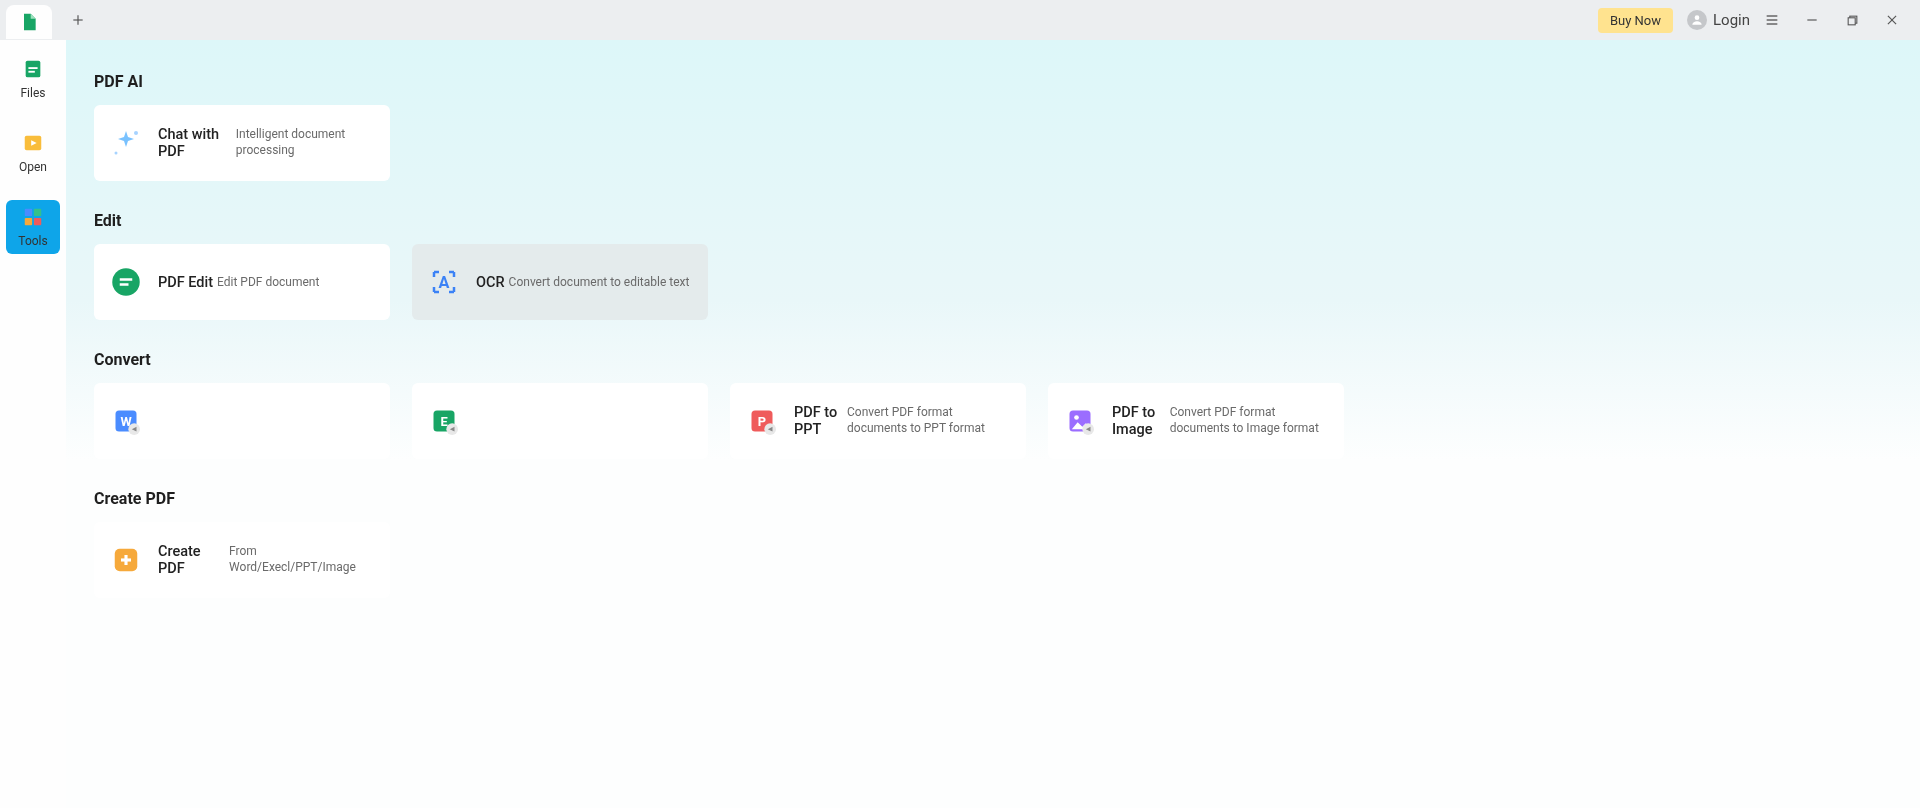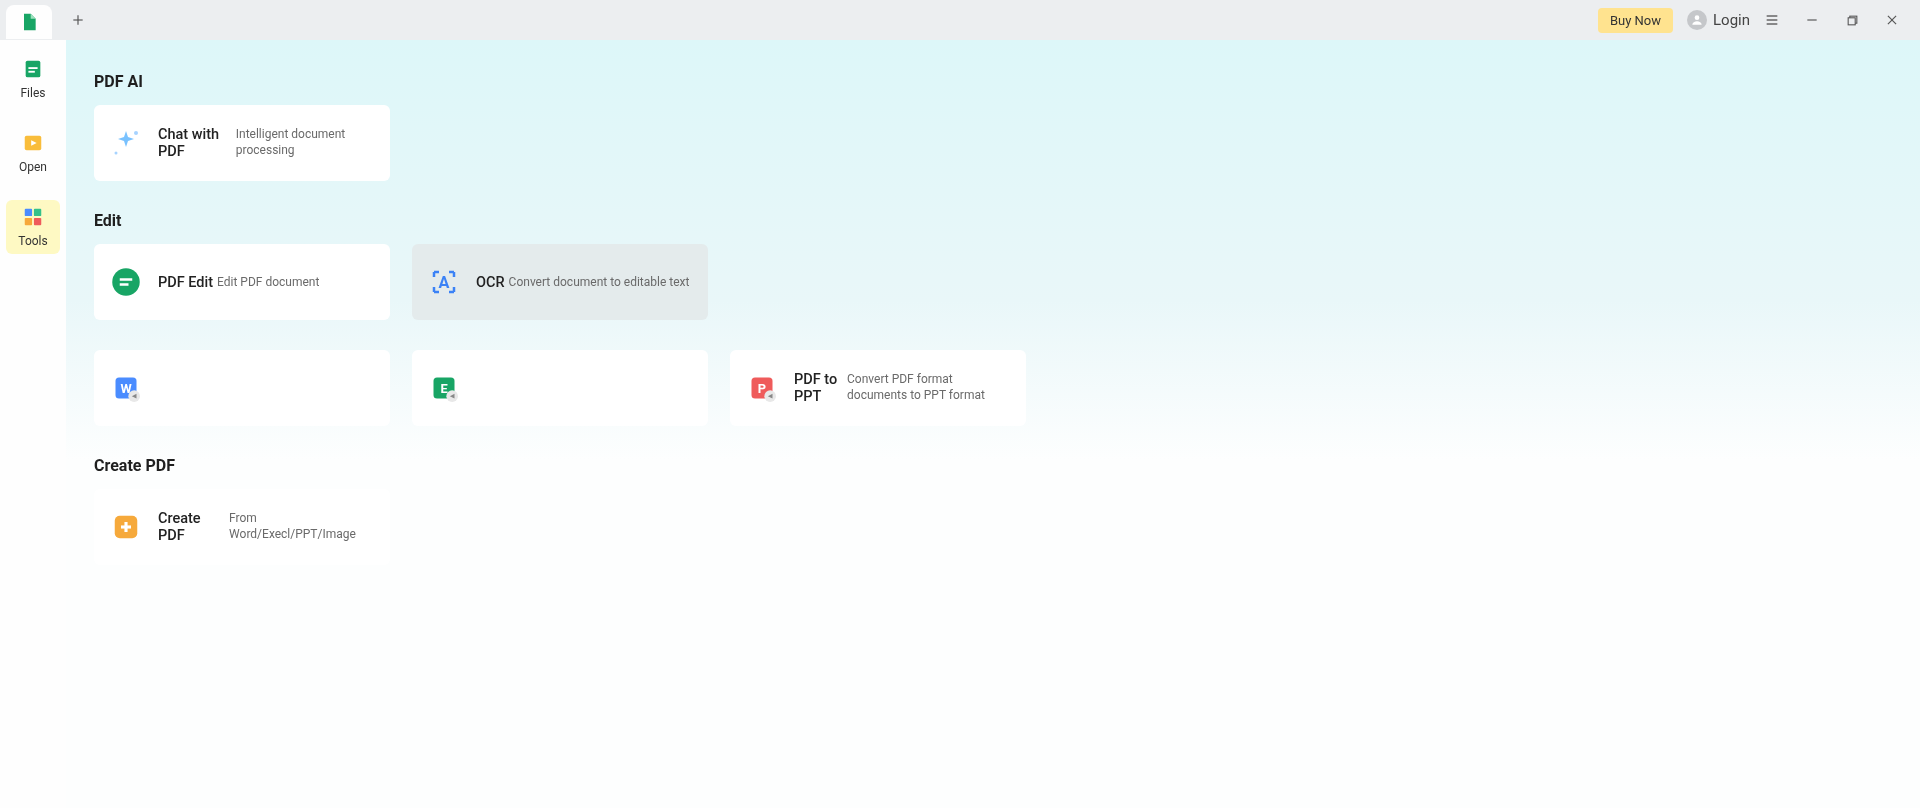--- a/index.html
+++ b/index.html
@@ -112,21 +112,21 @@
   width: 54px;
   display: flex;
   flex-direction: column;
   align-items: center;
   gap: 6px;
   cursor: pointer;
   padding: 6px 0;
   border-radius: 6px;
 }
 .sidebar-item.active {
-  background: #fef9c3;
+  background: #0ea5e9;
 }
 .sidebar-item-label {
   font-size: 12px;
   color: #333;
 }
 .sidebar-icon {
   width: 22px;
   height: 22px;
 }
 .main {
@@ -315,20 +315,21 @@
             <text x="12" y="17" text-anchor="middle" font-size="13" font-weight="bold" fill="#3b82f6" stroke="none">A</text>
           </svg>
         </div>
         <div class="card-text">
           <div class="card-title">OCR</div>
           <div class="card-desc">Convert document to editable text</div>
         </div>
       </div>
     </div>
 
+    <div class="section-title">Convert</div>
     <div class="cards-row">
       <div class="card">
         <div class="card-icon">
           <svg width="28" height="28" viewBox="0 0 24 24">
               <rect x="3" y="3" width="18" height="18" rx="3" fill="#4a8cff"></rect>
               <text x="12" y="16" text-anchor="middle" font-size="11" font-weight="bold" fill="#fff">W</text>
               <circle cx="19" cy="19" r="5" fill="#e8e8e8"></circle>
               <path d="M17 19l4-2v4z" fill="#888"></path>
             </svg>
         </div>
@@ -350,20 +351,35 @@
               <text x="12" y="16" text-anchor="middle" font-size="11" font-weight="bold" fill="#fff">P</text>
               <circle cx="19" cy="19" r="5" fill="#e8e8e8"></circle>
               <path d="M17 19l4-2v4z" fill="#888"></path>
             </svg>
         </div>
         <div class="card-text">
           <div class="card-title">PDF to PPT</div>
           <div class="card-desc">Convert PDF format documents to PPT format</div>
         </div>
       </div>
+      <div class="card">
+        <div class="card-icon">
+          <svg width="28" height="28" viewBox="0 0 24 24">
+              <rect x="3" y="3" width="18" height="18" rx="3" fill="#9b6dff"></rect>
+              <circle cx="9" cy="9" r="2" fill="#fff"></circle>
+              <path d="M5 19l5-6 4 4 3-3 4 5z" fill="#fff"></path>
+              <circle cx="19" cy="19" r="5" fill="#e8e8e8"></circle>
+              <path d="M17 19l4-2v4z" fill="#888"></path>
+            </svg>
+        </div>
+        <div class="card-text">
+          <div class="card-title">PDF to Image</div>
+          <div class="card-desc">Convert PDF format documents to Image format</div>
+        </div>
+      </div>
     </div>
 
     <div class="section-title">Create PDF</div>
     <div class="cards-row">
       <div class="card">
         <div class="card-icon">
           <svg width="30" height="30" viewBox="0 0 24 24">
               <rect x="3" y="3" width="18" height="18" rx="4" fill="#f6a93b"></rect>
               <line x1="12" y1="8" x2="12" y2="16" stroke="#fff" stroke-width="2.5"></line>
               <line x1="8" y1="12" x2="16" y2="12" stroke="#fff" stroke-width="2.5"></line>

